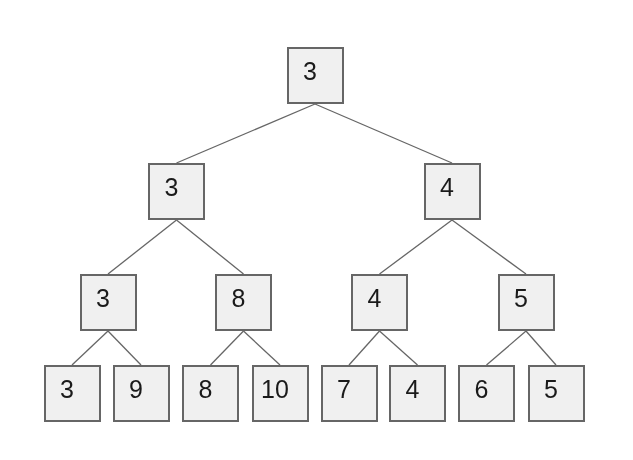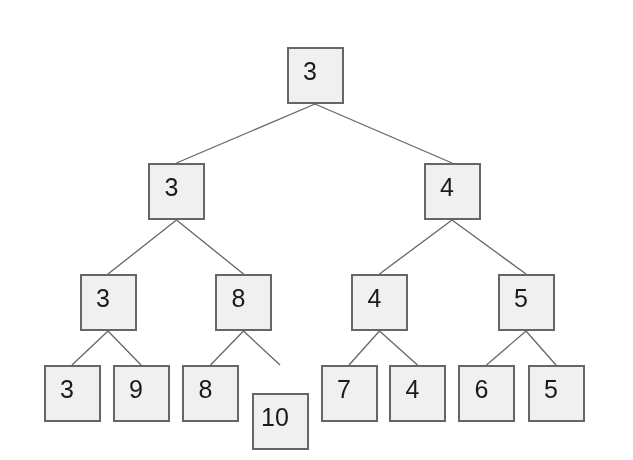--- a/index.html
+++ b/index.html
@@ -85,21 +85,21 @@
       </div>
       <div class="tree-node" style="left: 43.5px; top: 365px; width: 57px; height: 57px;">
         <span class="value">3</span>
       </div>
       <div class="tree-node" style="left: 112.5px; top: 365px; width: 57px; height: 57px;">
         <span class="value">9</span>
       </div>
       <div class="tree-node" style="left: 182px; top: 365px; width: 57px; height: 57px;">
         <span class="value">8</span>
       </div>
-      <div class="tree-node" style="left: 251.5px; top: 365px; width: 57px; height: 57px; margin-top: 28px;">
+      <div class="tree-node" style="left: 251.5px; top: 365px; width: 57px; height: 57px;">
         <span class="value">10</span>
       </div>
       <div class="tree-node" style="left: 320.5px; top: 365px; width: 57px; height: 57px;">
         <span class="value">7</span>
       </div>
       <div class="tree-node" style="left: 389px; top: 365px; width: 57px; height: 57px;">
         <span class="value">4</span>
       </div>
       <div class="tree-node" style="left: 458px; top: 365px; width: 57px; height: 57px;">
         <span class="value">6</span>

